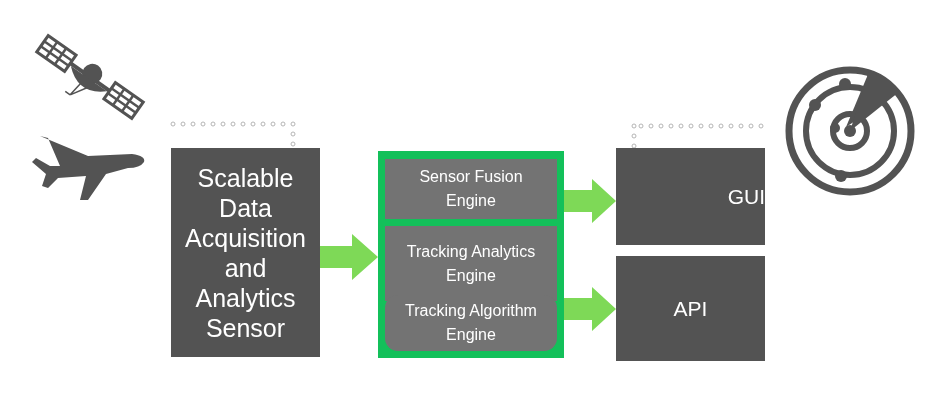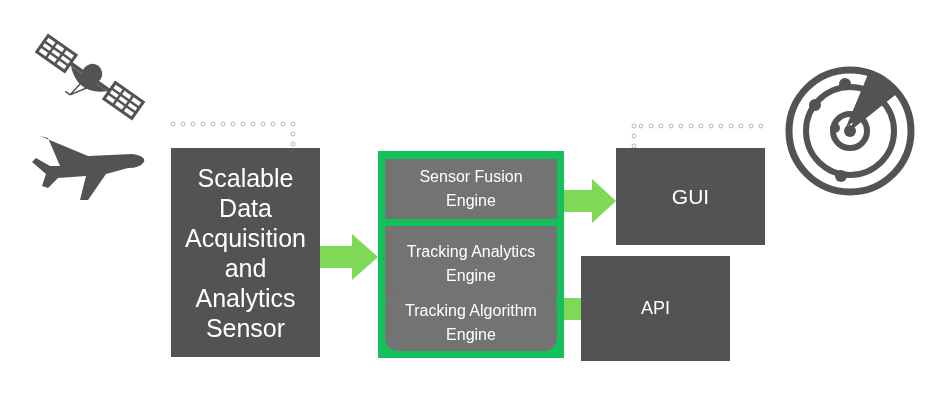--- a/index.html
+++ b/index.html
@@ -123,25 +123,25 @@
     <circle cx="93" cy="6" r="2"></circle>
       <circle cx="103" cy="6" r="2"></circle>
       <circle cx="113" cy="6" r="2"></circle>
     <circle cx="123" cy="6" r="2"></circle>
       <circle cx="133" cy="6" r="2"></circle>
     <circle cx="6" cy="16" r="2"></circle>
       <circle cx="6" cy="26" r="2"></circle>
   </g>
 </svg>
 
-<div class="abs dark-box" style="left:616px;top:148px;width:149px;height:97px;font-size:21px;">
+<div class="abs dark-box" style="left:616px;top:148px;width:149px;height:97px;font-size:21px;justify-content:flex-end;">
   <span>GUI</span>
 </div>
 
-<div class="abs dark-box" style="left:581px;top:256px;width:149px;height:105px;font-size:18px;">
+<div class="abs dark-box" style="left:616px;top:256px;width:149px;height:105px;font-size:21px;">
   <span>API</span>
 </div>
 
 <svg style="left:783px;top:64px" width="134" height="134" viewBox="0 0 134 134">
   <circle cx="67" cy="67" r="61" fill="none" stroke="#535353" stroke-width="7"></circle>
   <circle cx="67" cy="67" r="44" fill="none" stroke="#535353" stroke-width="6"></circle>
   <circle cx="67" cy="67" r="17" fill="none" stroke="#535353" stroke-width="6"></circle>
 
   <path d="M63,63 L86,8 A62,62 0 0 1 116,28 Z" fill="#535353"></path>
   <path d="M67,67 L86,8 L116,28 Z" fill="#535353"></path>

